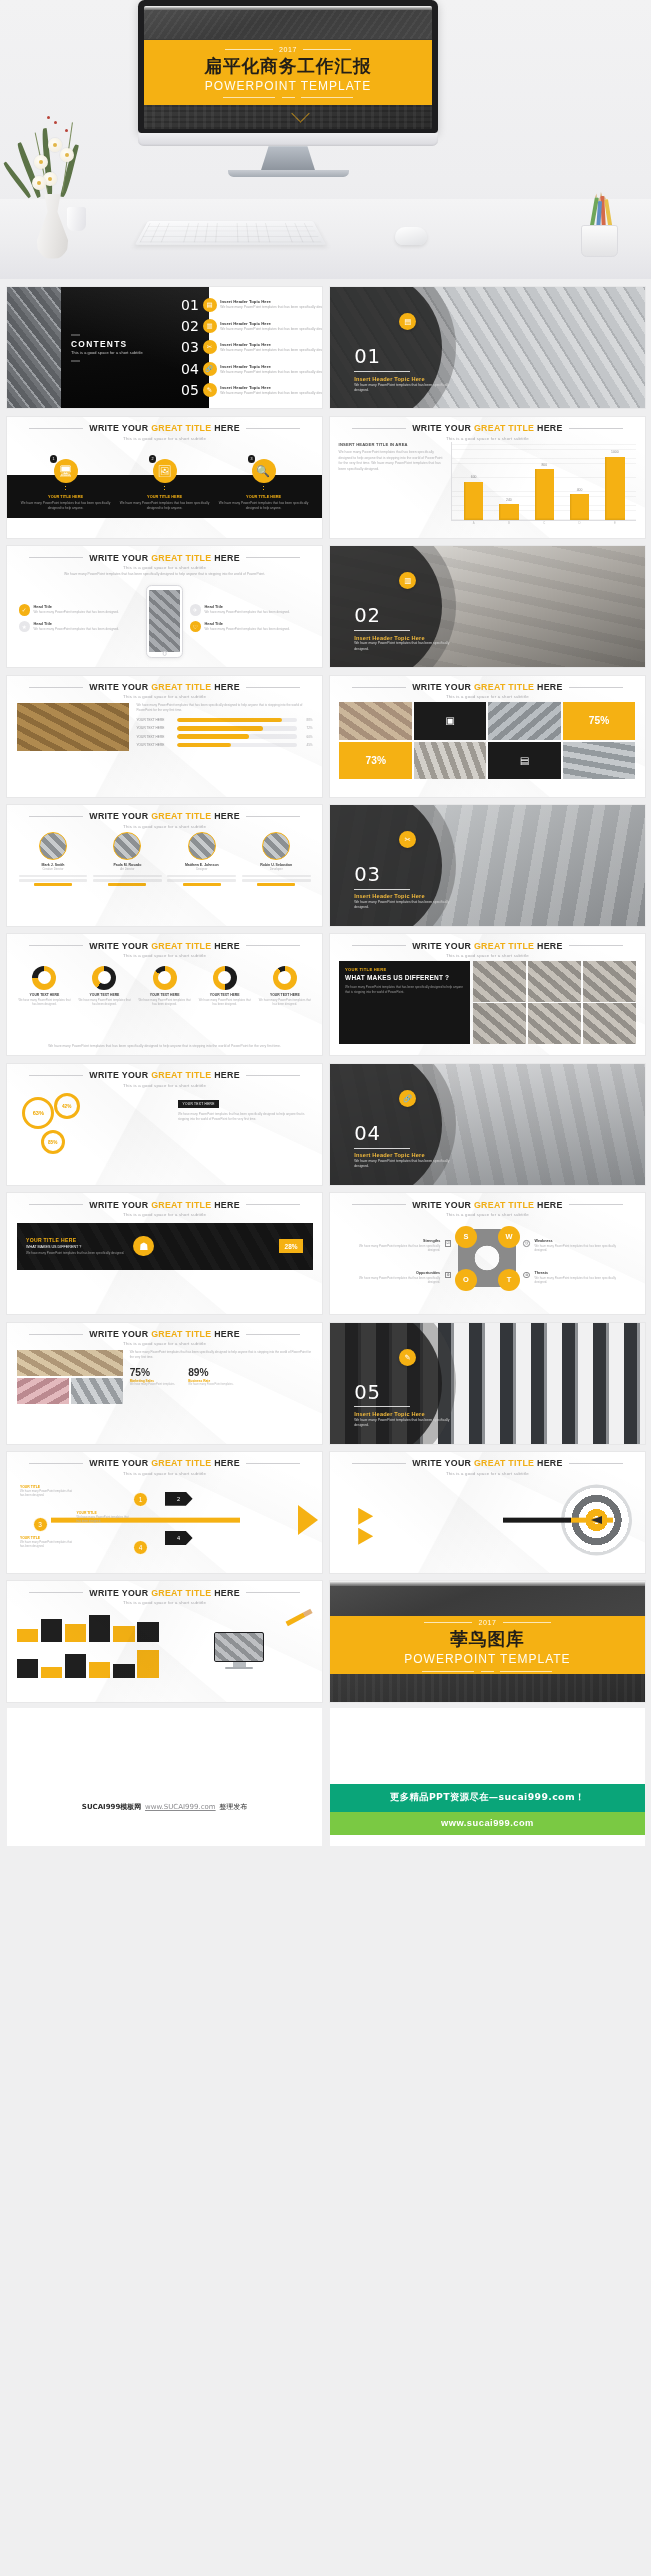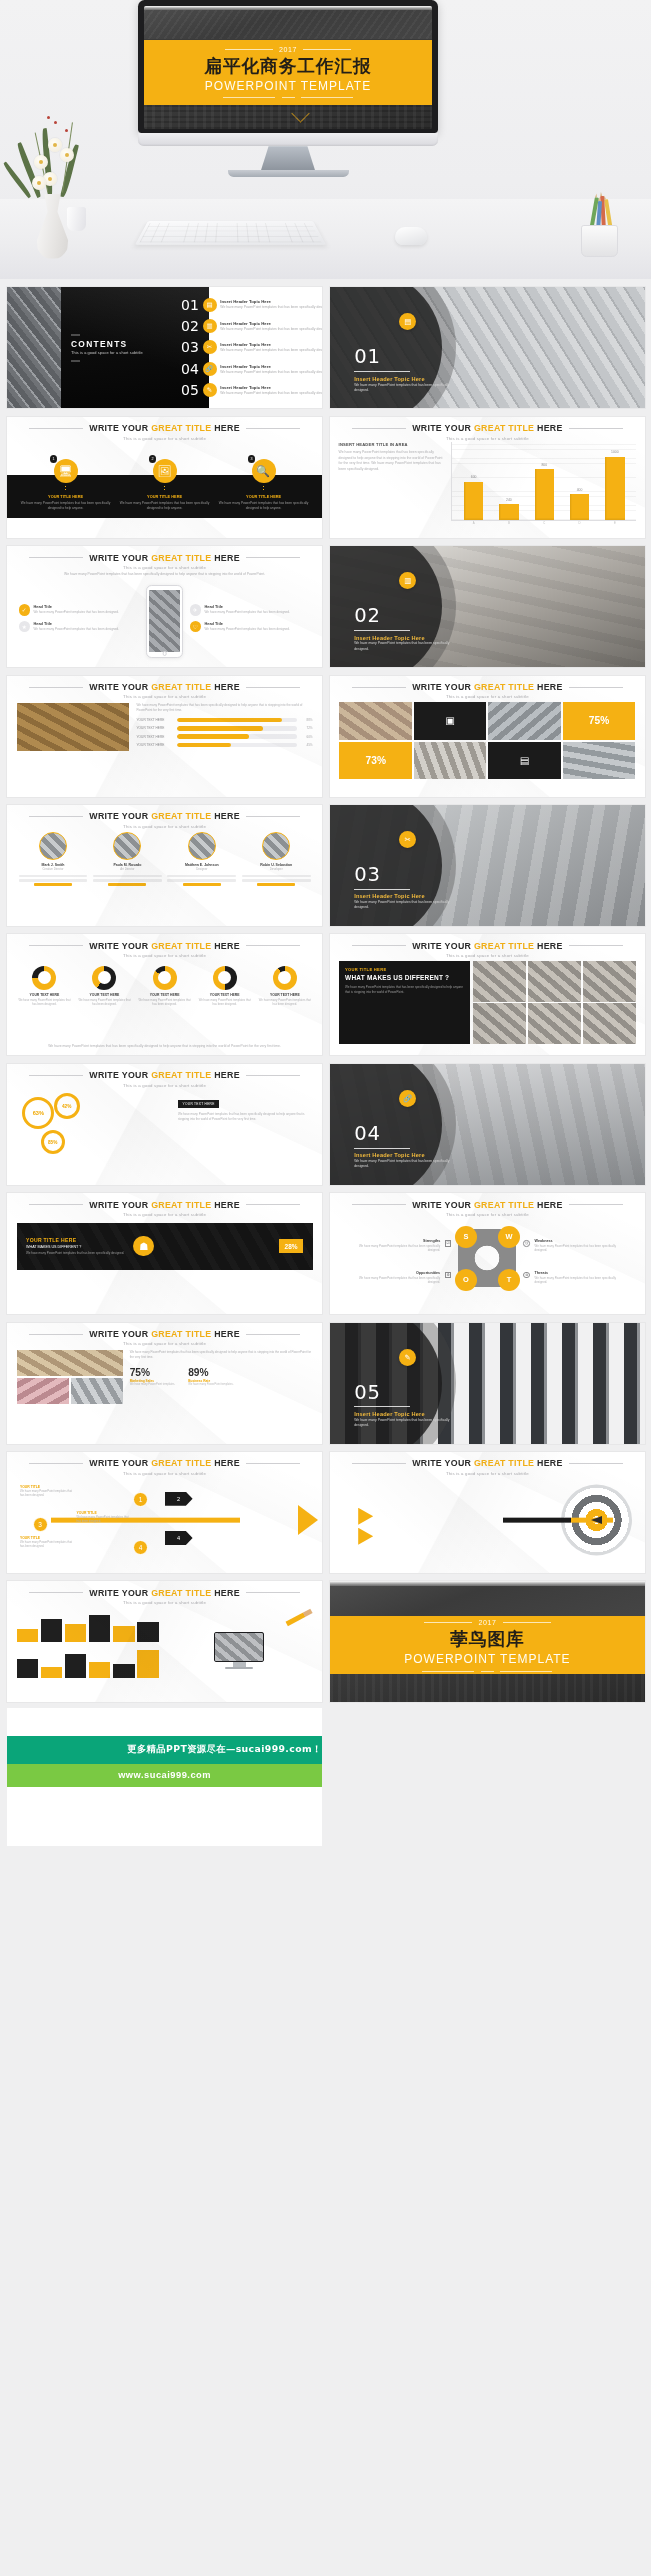--- a/index.html
+++ b/index.html
@@ -408,22 +408,22 @@
     background:linear-gradient(170deg,#3a3a3a,#2a2a2a);}
   .ty-b:after{content:"";position:absolute;inset:0;opacity:.5;
     background:repeating-linear-gradient(90deg,rgba(255,255,255,.08) 0 2.8px,transparent 2.8px 8.4px);}
   .ty-txt{position:absolute;top:35px;left:0;right:0;height:58px;z-index:2;
     display:flex;flex-direction:column;align-items:center;justify-content:center;}
 
   
   .footer-band{display:grid;grid-template-columns:1fr 1fr;gap:8.4px;padding:0 7.4px 9.3px 7.4px;}
   .fb-left{background:#fff;height:138px;position:relative;}
   .fb-right{background:#fff;height:138px;position:relative;padding-top:28px;}
-  .green1{background:#0aa579;color:#fff;text-align:right;font-size:9.3px;font-weight:700;
-    padding:7.4px 0;letter-spacing:0.4px;font-family:"DejaVu Sans","Liberation Sans",sans-serif;}
+  .green1{background:#0aa579;color:#fff;text-align:center;font-size:9.3px;font-weight:700;
+    padding:7.4px 0;letter-spacing:0.4px;font-family:"DejaVu Sans","Liberation Sans",sans-serif;margin-top:48px;}
   .green2{background:#7ac943;color:#fff;text-align:center;font-size:9.3px;font-weight:700;
     padding:6.5px 0;letter-spacing:0.5px;}
   .credit{position:absolute;left:0;right:0;bottom:34px;text-align:center;
     font-size:7px;color:#2e2e2e;font-family:"DejaVu Sans","Liberation Sans",sans-serif;}
   .credit b{font-weight:700;}
   .credit a{color:#8c8c8f;text-decoration:underline;margin:0 3.7px;}
 </style>
 </head>
 <body>
 
@@ -1178,20 +1178,25 @@
             <span class="l"></span>
             <span class="m"></span>
             <span class="r"></span>
           </div>
       </div>
     </div>
 
   </div>
 
   <div class="footer-band">
+    <div class="fb-left">
+      <div class="credit">
+        <b>SUCAI999模板网</b><a>www.SUCAI999.com</a><span>整理发布</span>
+      </div>
+    </div>
     <div class="fb-right">
       <div class="green1">更多精品PPT资源尽在—sucai999.com！</div>
       <div class="green2">www.sucai999.com</div>
     </div>
   </div>
 
 </div>
 
 
 </body></html>

